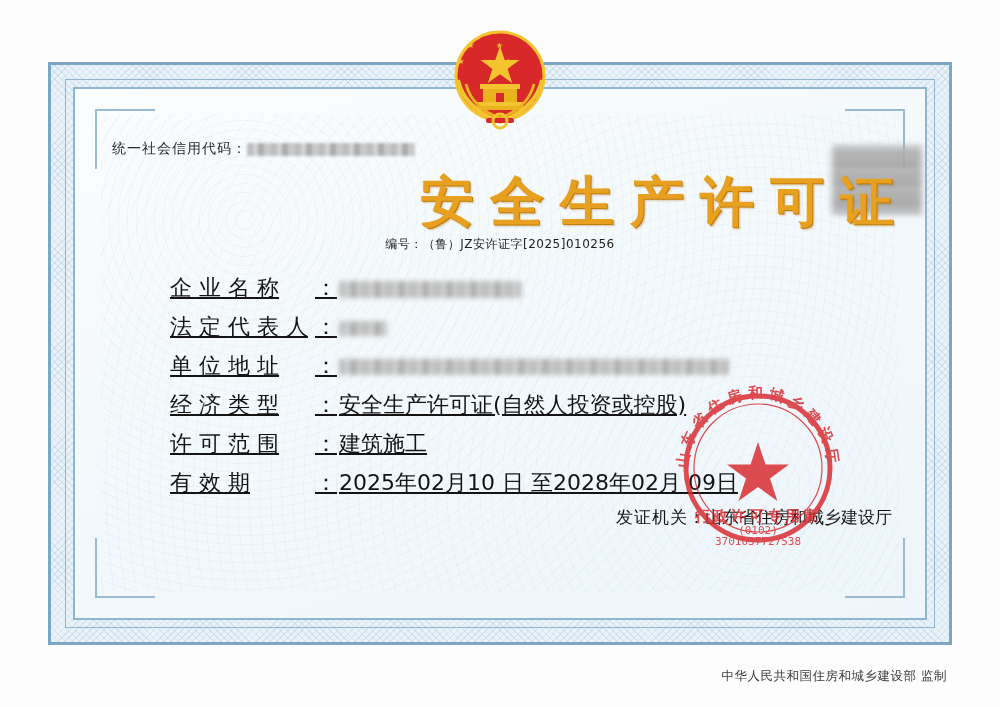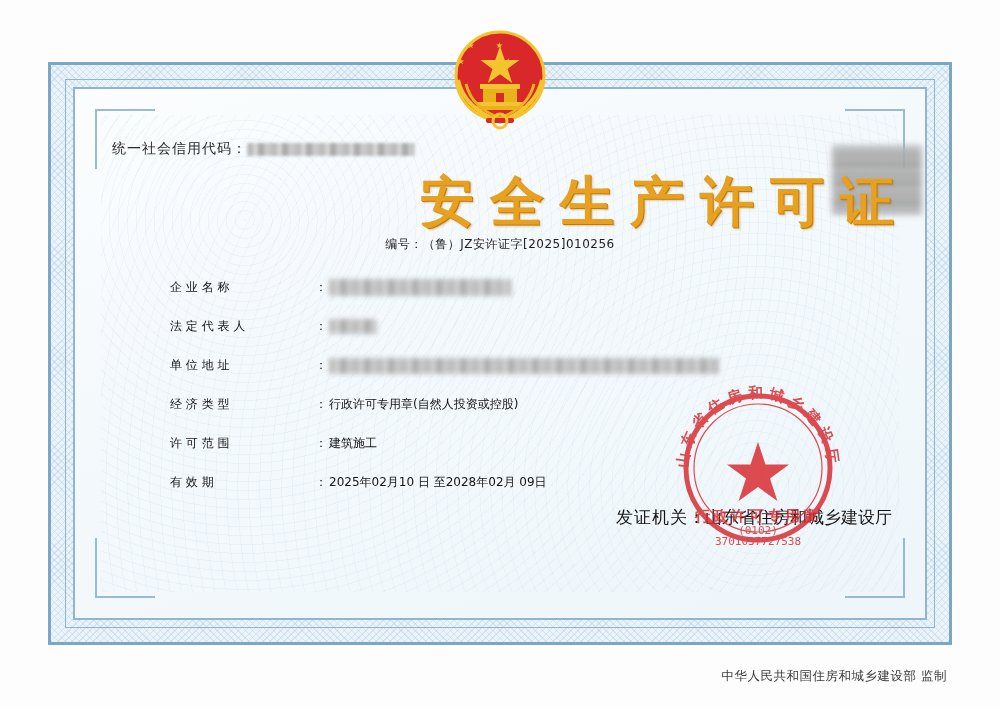--- a/index.html
+++ b/index.html
@@ -139,22 +139,23 @@
 
   .fields {
     position: absolute;
     left: 80px; top: 140px;
     width: 700px;
   }
   .field-row {
     display: flex;
     align-items: center;
     height: 39px;
-    font-size: 12px;
+    font-size: 22px;
     color: #141414;
+    text-decoration: underline;
   }
   .field-label {
     width: 145px;
     display: inline-flex;
     justify-content: space-between;
     letter-spacing: 0;
     white-space: nowrap;
   }
   .colon { margin: 0 2px 0 0; }
   .field-value {
@@ -274,21 +275,21 @@
         <span class="field-label">单 位 地 址</span>
         <span class="colon">：</span>
         <span class="field-value">
           <span class="redacted tall" style="width:390px;height:16px;"></span>
         </span>
       </div>
 
       <div class="field-row">
         <span class="field-label">经 济 类 型</span>
         <span class="colon">：</span>
-        <span class="field-value">行政许可专用章(自然人投资或控股)</span>
+        <span class="field-value">安全生产许可证(自然人投资或控股)</span>
       </div>
 
       <div class="field-row">
         <span class="field-label">许 可 范 围</span>
         <span class="colon">：</span>
         <span class="field-value">建筑施工</span>
       </div>
 
       <div class="field-row">
         <span class="field-label">有     效     期</span>

